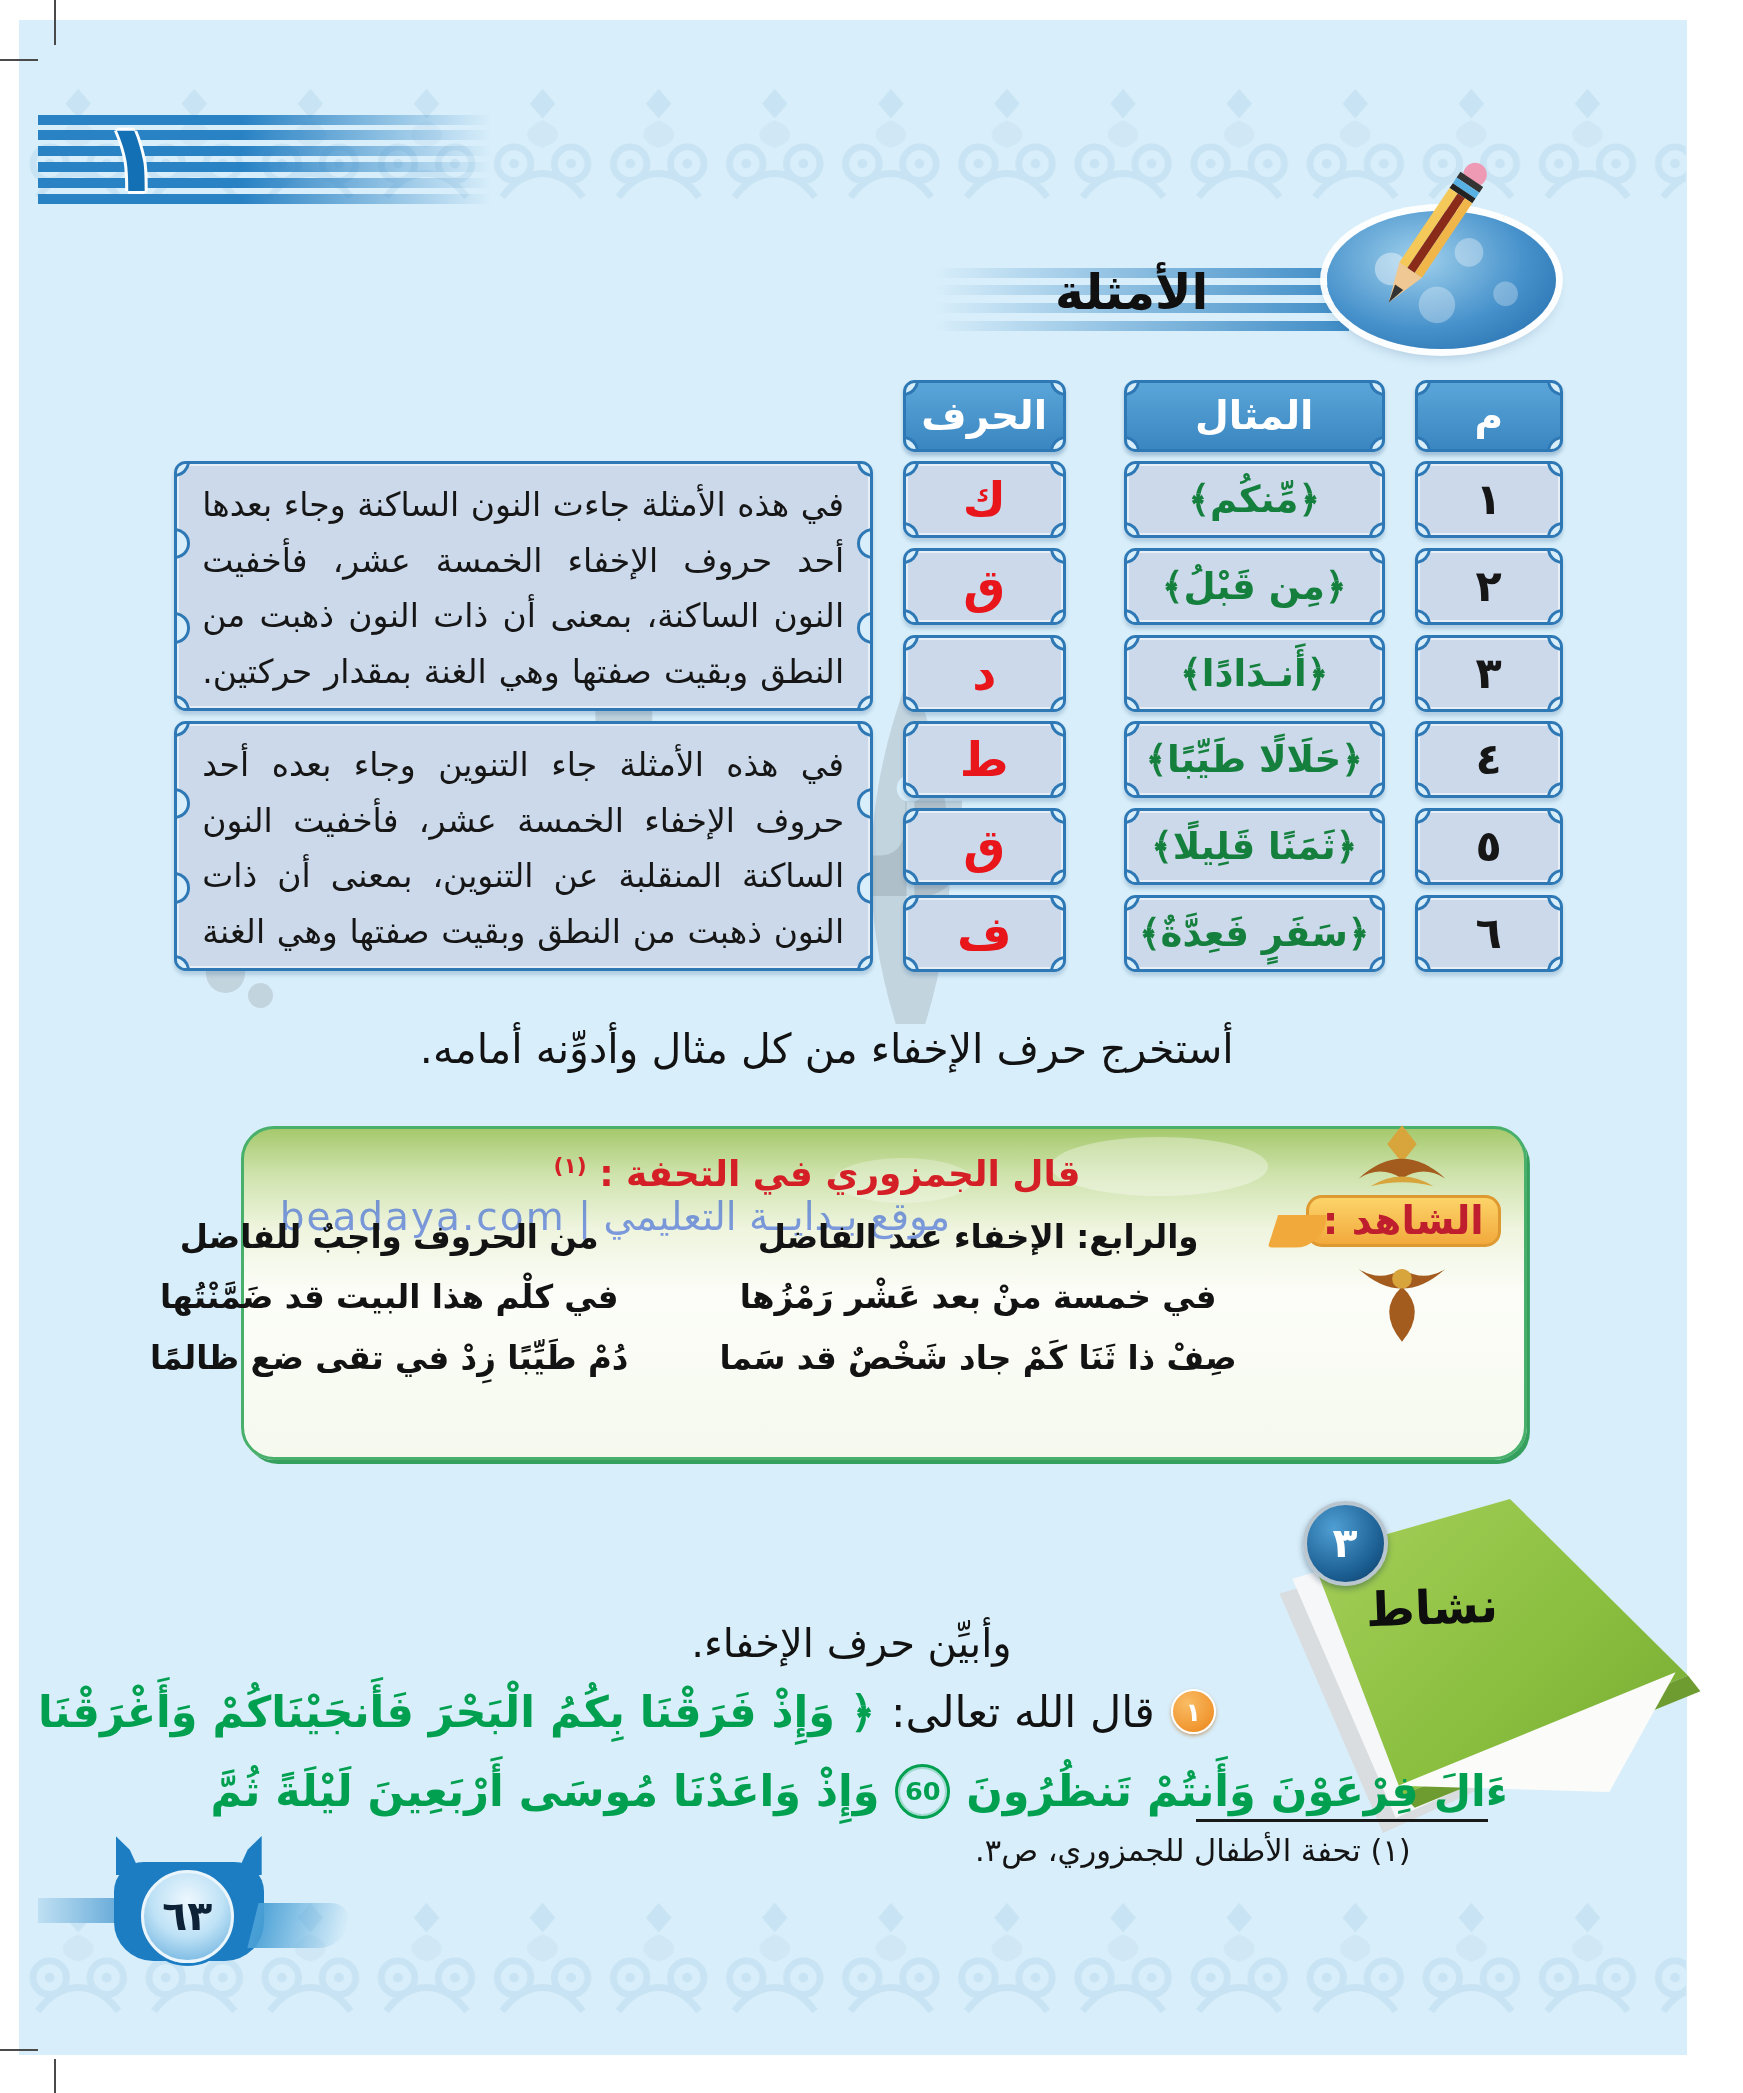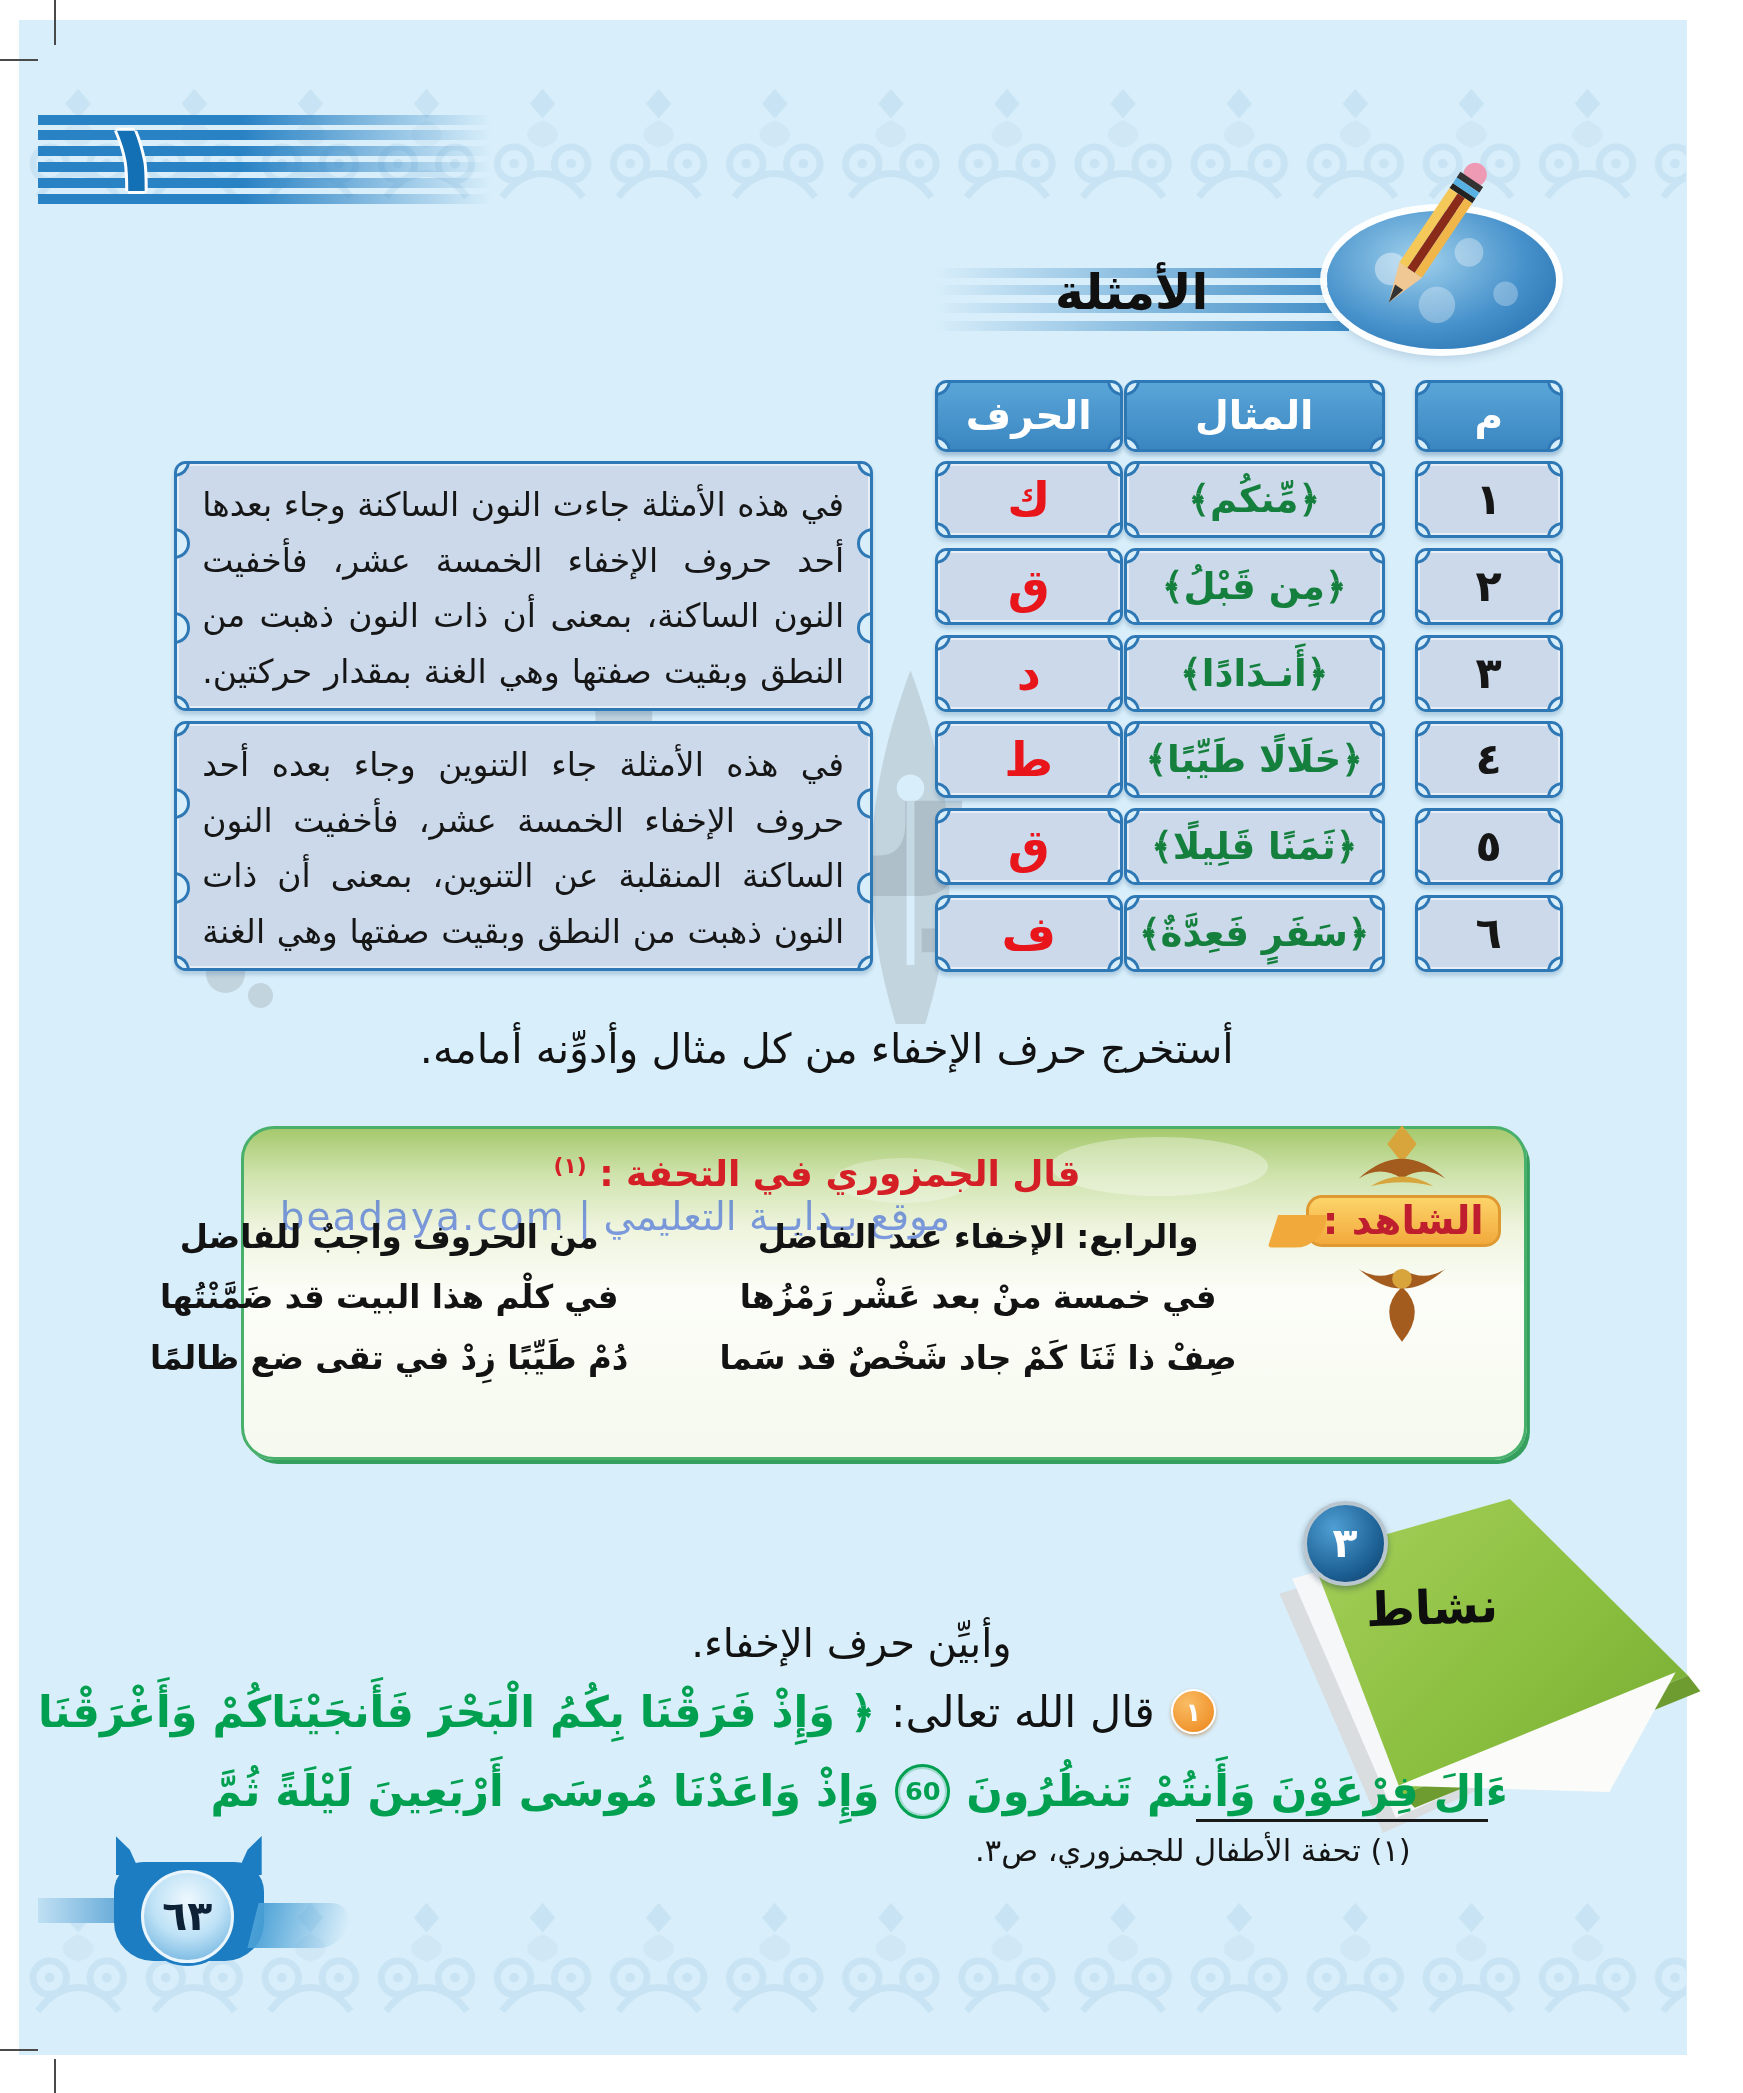--- a/index.html
+++ b/index.html
@@ -49,21 +49,21 @@
      z-index:2;box-sizing:border-box;box-shadow:0 3.9px 3.9px rgba(40,90,140,.22), inset 0 0 0 2px rgba(255,255,255,.55);}
   .ticket.head{background:linear-gradient(180deg,#5aa5d8 0%,#3a86c1 100%);
      box-shadow:0 3.9px 3.9px rgba(40,90,140,.3);}
   .nc{position:absolute;width:31.5px;height:31.5px;border-radius:50%;background:#d8eefa;border:3px solid #2e79b5;box-sizing:border-box;}
   .nc.tl{left:-18.7px;top:-18.7px}.nc.tr{right:-18.7px;top:-18.7px}.nc.bl{left:-18.7px;bottom:-18.7px}.nc.br{right:-18.7px;bottom:-18.7px}
   .nc.ml1{left:-18.7px;top:calc(32.7% - 15.8px)}.nc.ml2{left:-18.7px;top:calc(67.3% - 15.8px)}
   .nc.mr1{right:-18.7px;top:calc(32.7% - 15.8px)}.nc.mr2{right:-18.7px;top:calc(67.3% - 15.8px)}
 
   .col-no{left:1396px;width:148px}
   .col-ex{left:1105px;width:261px}
-  .col-letter{left:916px;width:188px}
+  .col-letter{left:884px;width:163px}
   .col-expl{left:155px;width:699px}
   .row-head{top:360px;height:72px}
   .row1{top:441px;height:77px}.row2{top:528px;height:77px}.row3{top:615px;height:77px}
   .row4{top:701px;height:77px}.row5{top:788px;height:77px}.row6{top:875px;height:77px}
   .expl1{top:441px;height:250px}.expl2{top:701px;height:250px}
 
   .cell-center{display:flex;align-items:center;justify-content:center;height:100%;}
   .head-label{color:#fff;font-size:39px;font-weight:bold;}
   .num-cell{font-size:43px;font-weight:bold;color:#161616;}
   .ex-cell{font-size:37px;font-weight:bold;color:#15803d;white-space:nowrap;}

